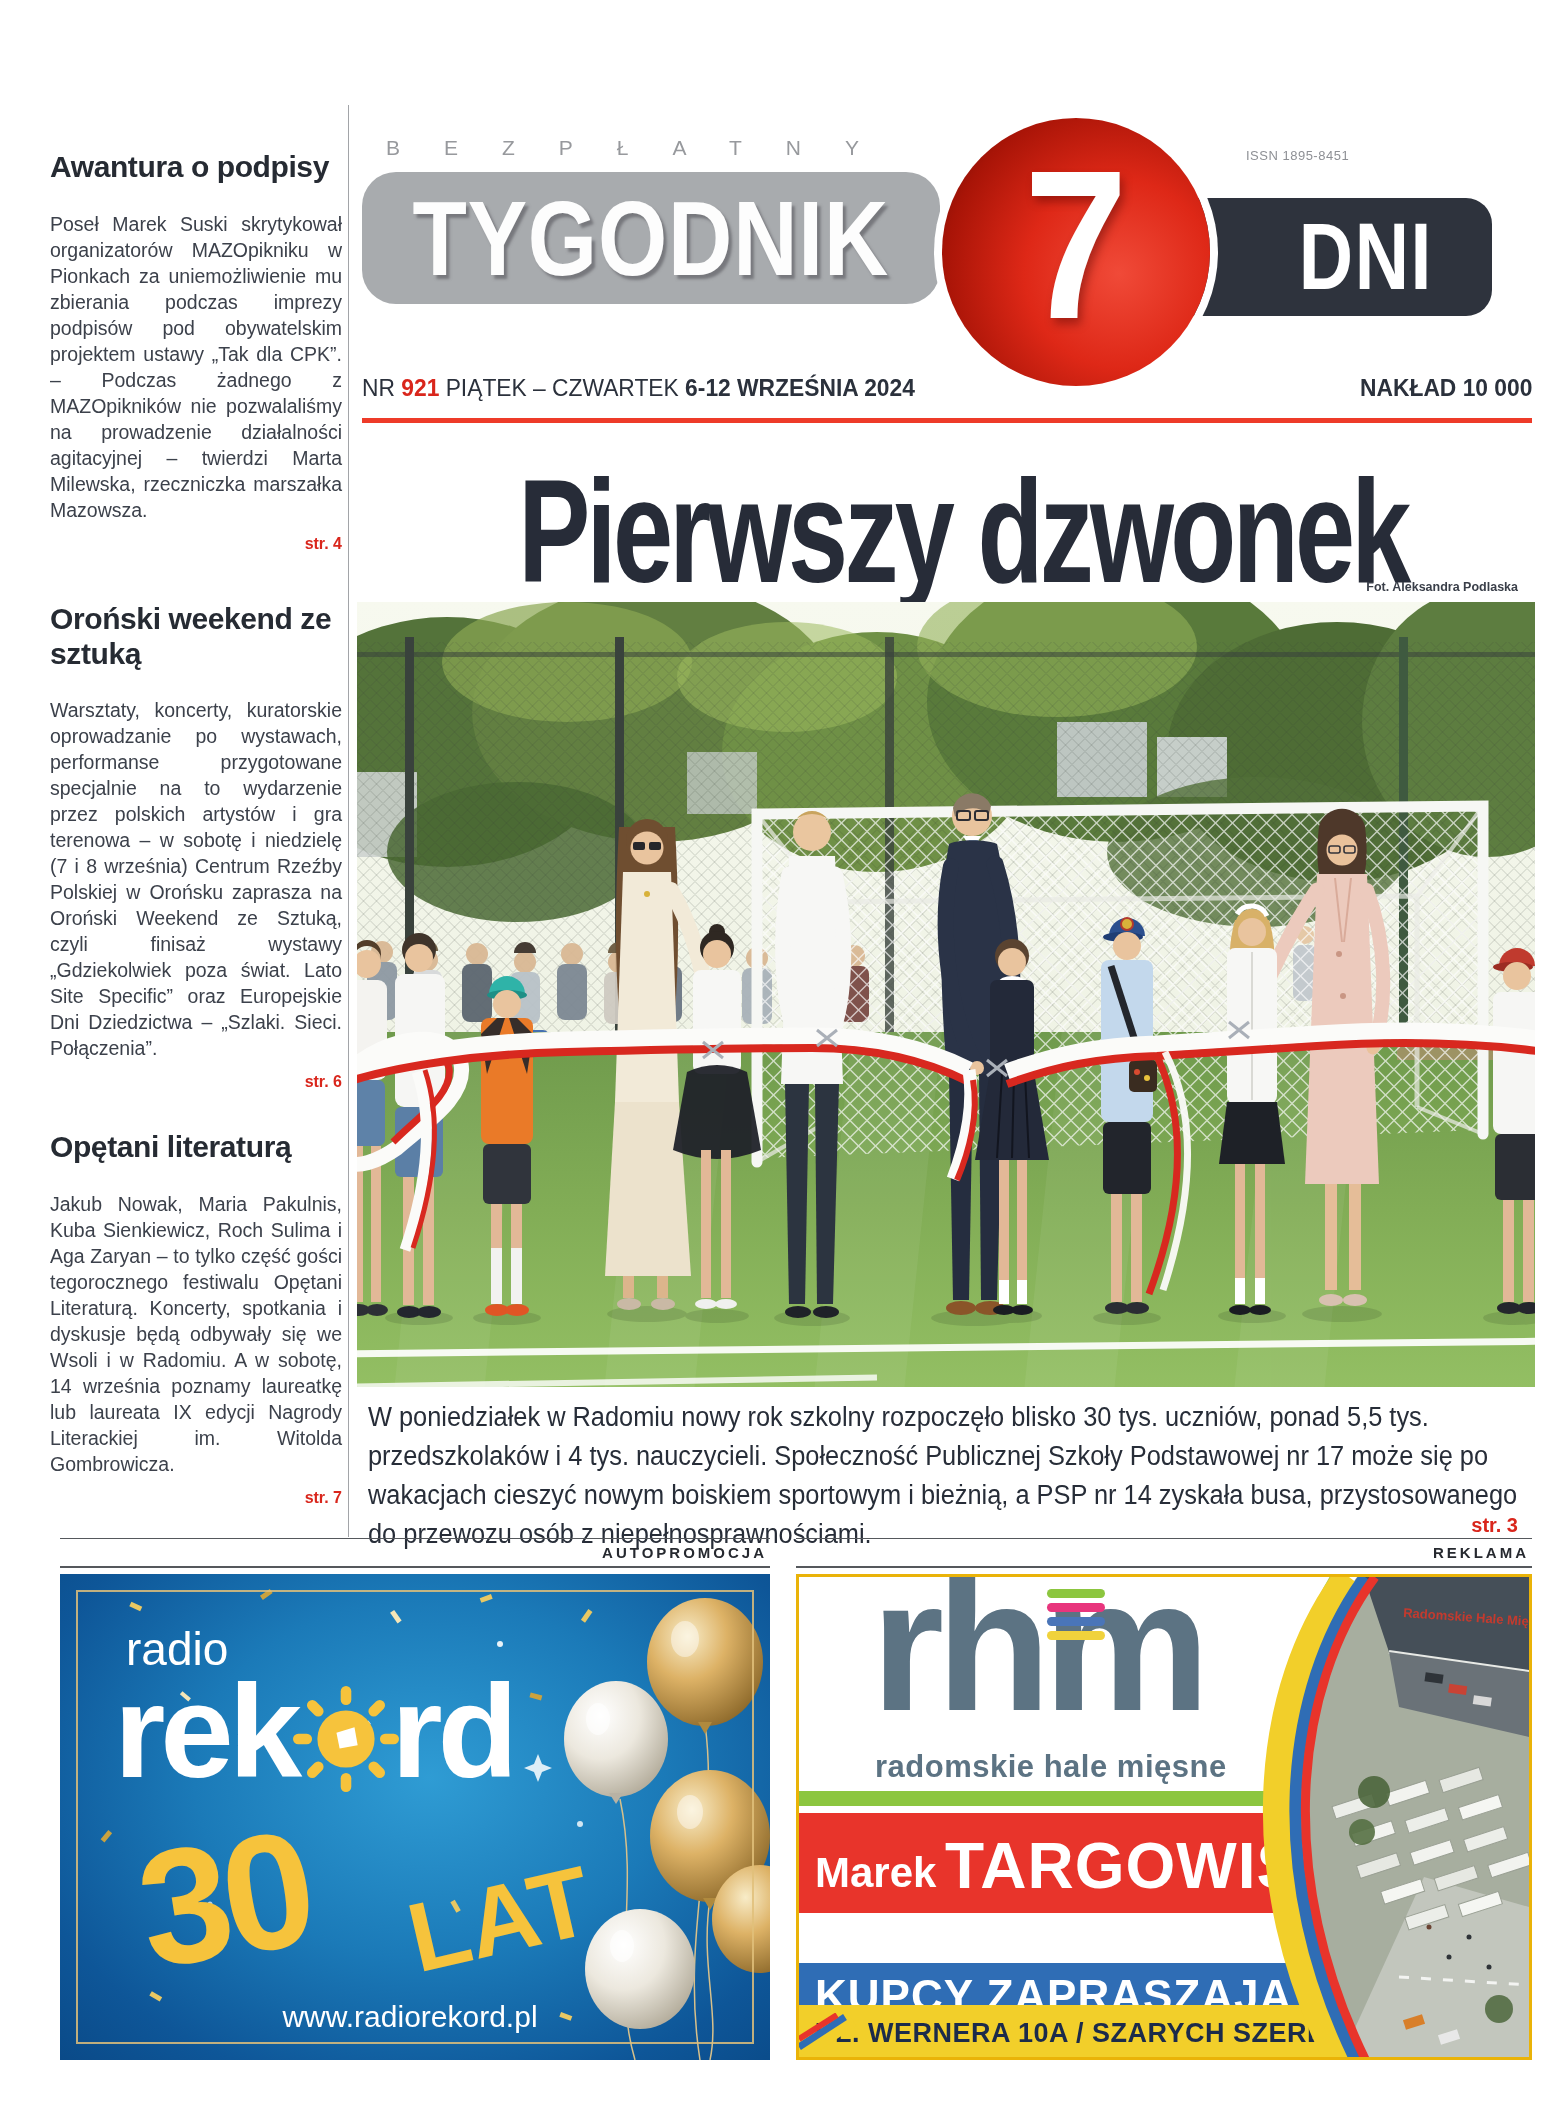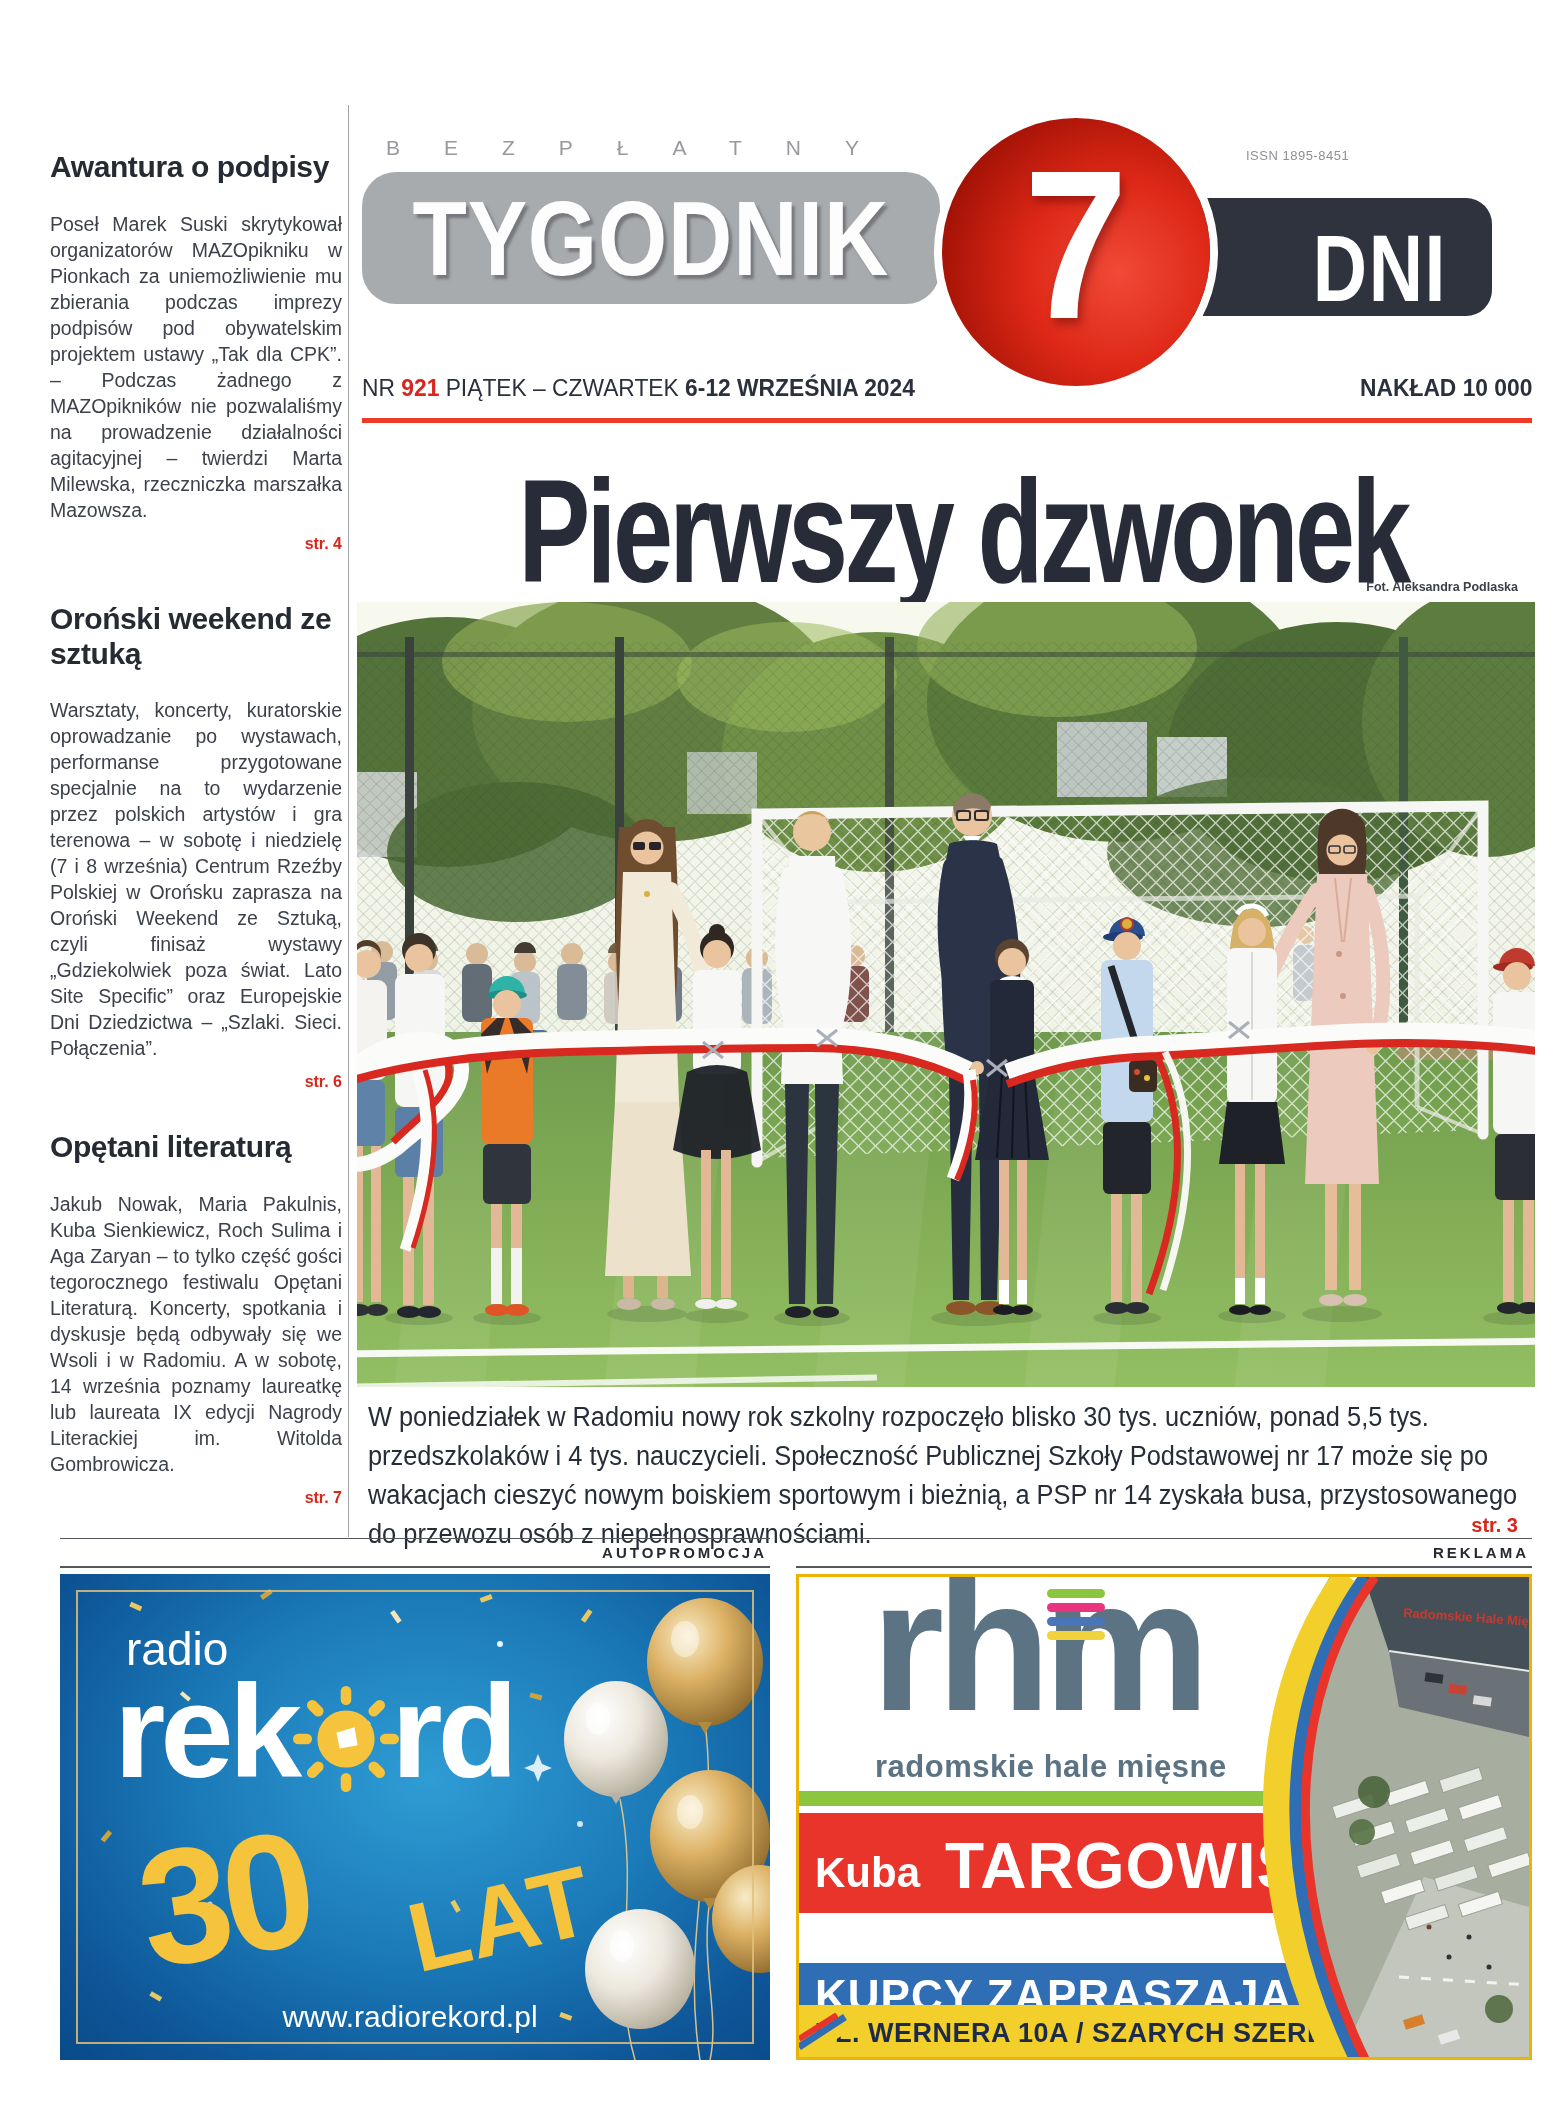--- a/index.html
+++ b/index.html
@@ -15,21 +15,21 @@
   .sb-ref{text-align:right;color:#d9261c;font-weight:700;font-size:16px;margin-top:12px;}
   .divider-v{position:absolute;left:348px;top:105px;width:1px;height:1432px;background:#a2a4a8;}
 
   
   .bezplatny{position:absolute;left:386px;top:136px;font-size:21px;color:#97999d;letter-spacing:44px;}
   .logo-gray{position:absolute;left:362px;top:172px;width:578px;height:132px;background:#a8abae;border-radius:34px;
              display:flex;align-items:center;justify-content:center;text-align:right;}
   .logo-tygodnik{font-size:106px;font-weight:700;color:#fdfdfd;transform:scaleX(0.84);letter-spacing:1px;
                  text-shadow:4px 4px 3px rgba(98,98,104,.7);line-height:1;}
   .logo-dni-box{position:absolute;left:1166px;top:198px;width:326px;height:118px;background:#2e333d;border-radius:26px;
-                display:flex;align-items:flex-end;justify-content:flex-end;padding-right:28px;box-sizing:border-box;}
+                display:flex;align-items:center;justify-content:flex-end;padding-right:42px;box-sizing:border-box;}
   .logo-dni{font-size:94px;font-weight:700;color:#fff;transform:scaleX(0.8);letter-spacing:2px;line-height:1;}
   .logo-circle{position:absolute;left:942px;top:118px;width:268px;height:268px;border-radius:50%;
                background:radial-gradient(circle at 66% 58%, #f04a38 0%, #de2817 40%, #a81407 74%, #5f0a03 100%);
                box-shadow:0 0 0 8px #ffffff;display:flex;align-items:center;justify-content:center;z-index:3;}
   .logo-7{font-size:212px;font-weight:700;color:#fff;transform:scaleX(0.88);margin-top:-14px;
           text-shadow:4px 6px 10px rgba(70,0,0,.4);line-height:1;}
   .issn{position:absolute;left:1246px;top:148px;font-size:13px;color:#8e9095;letter-spacing:.5px;}
 
   .issue-left{position:absolute;left:362px;top:374px;font-size:24px;color:#2b313c;white-space:nowrap;
               transform:scaleX(.95);transform-origin:left center;}
@@ -560,21 +560,21 @@
       <div class="rhm-logo">rhm</div>
       <div class="rhm-dashes">
         <div class="rhm-dash" style="background:#8cc63f"></div>
         <div class="rhm-dash" style="background:#e8357d"></div>
         <div class="rhm-dash" style="background:#4a75b8"></div>
         <div class="rhm-dash" style="background:#f0d23c"></div>
       </div>
       <div class="rhm-tagline">radomskie hale mięsne</div>
       <div class="rhm-green"></div>
       <div class="rhm-red">
-        <span class="rhm-nasze">Kuba</span>
+        <span class="rhm-nasze">Marek</span>
         <span class="rhm-targ">TARGOWISKO</span>
       </div>
       <div class="rhm-blue">
         <span class="rhm-kupcy">KUPCY ZAPRASZAJĄ</span>
       </div>
       <div class="rhm-yellow">
         <span class="rhm-addr">UL. WERNERA 10A / SZARYCH SZEREGÓW</span>
       </div>
 
       <svg class="rhm-photo" width="330" height="486" viewBox="0 0 330 486" xmlns="http://www.w3.org/2000/svg">

